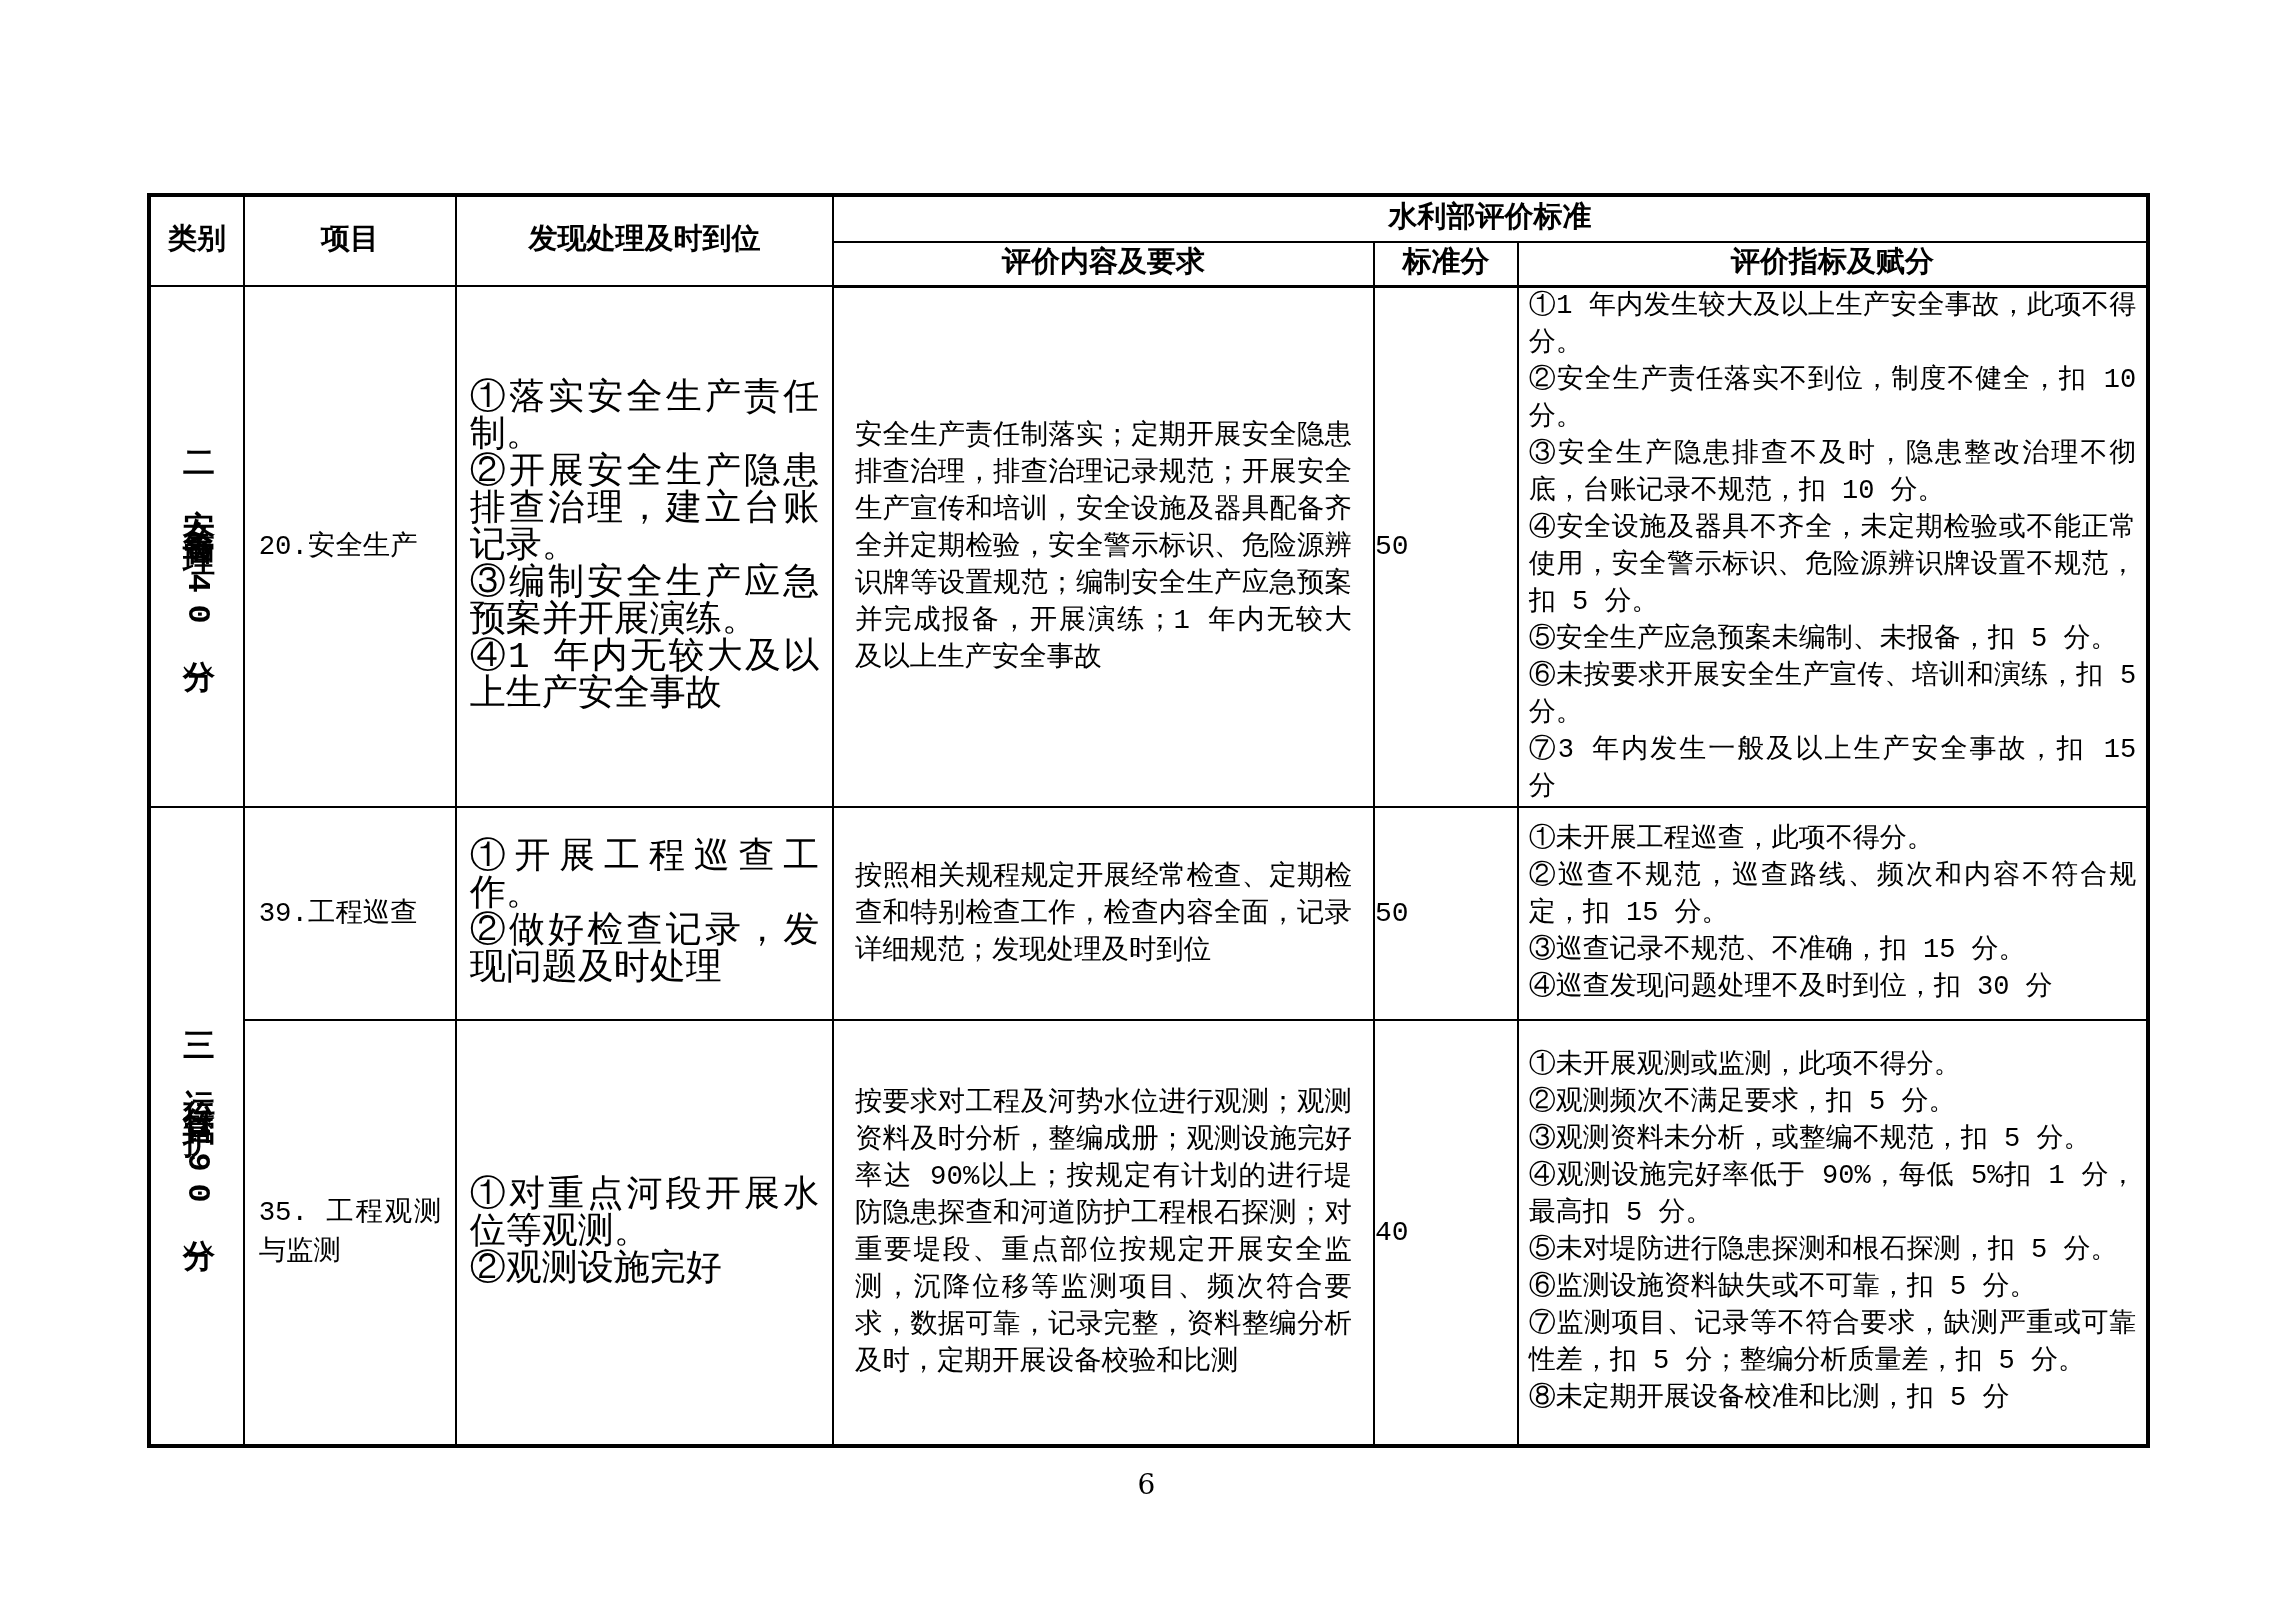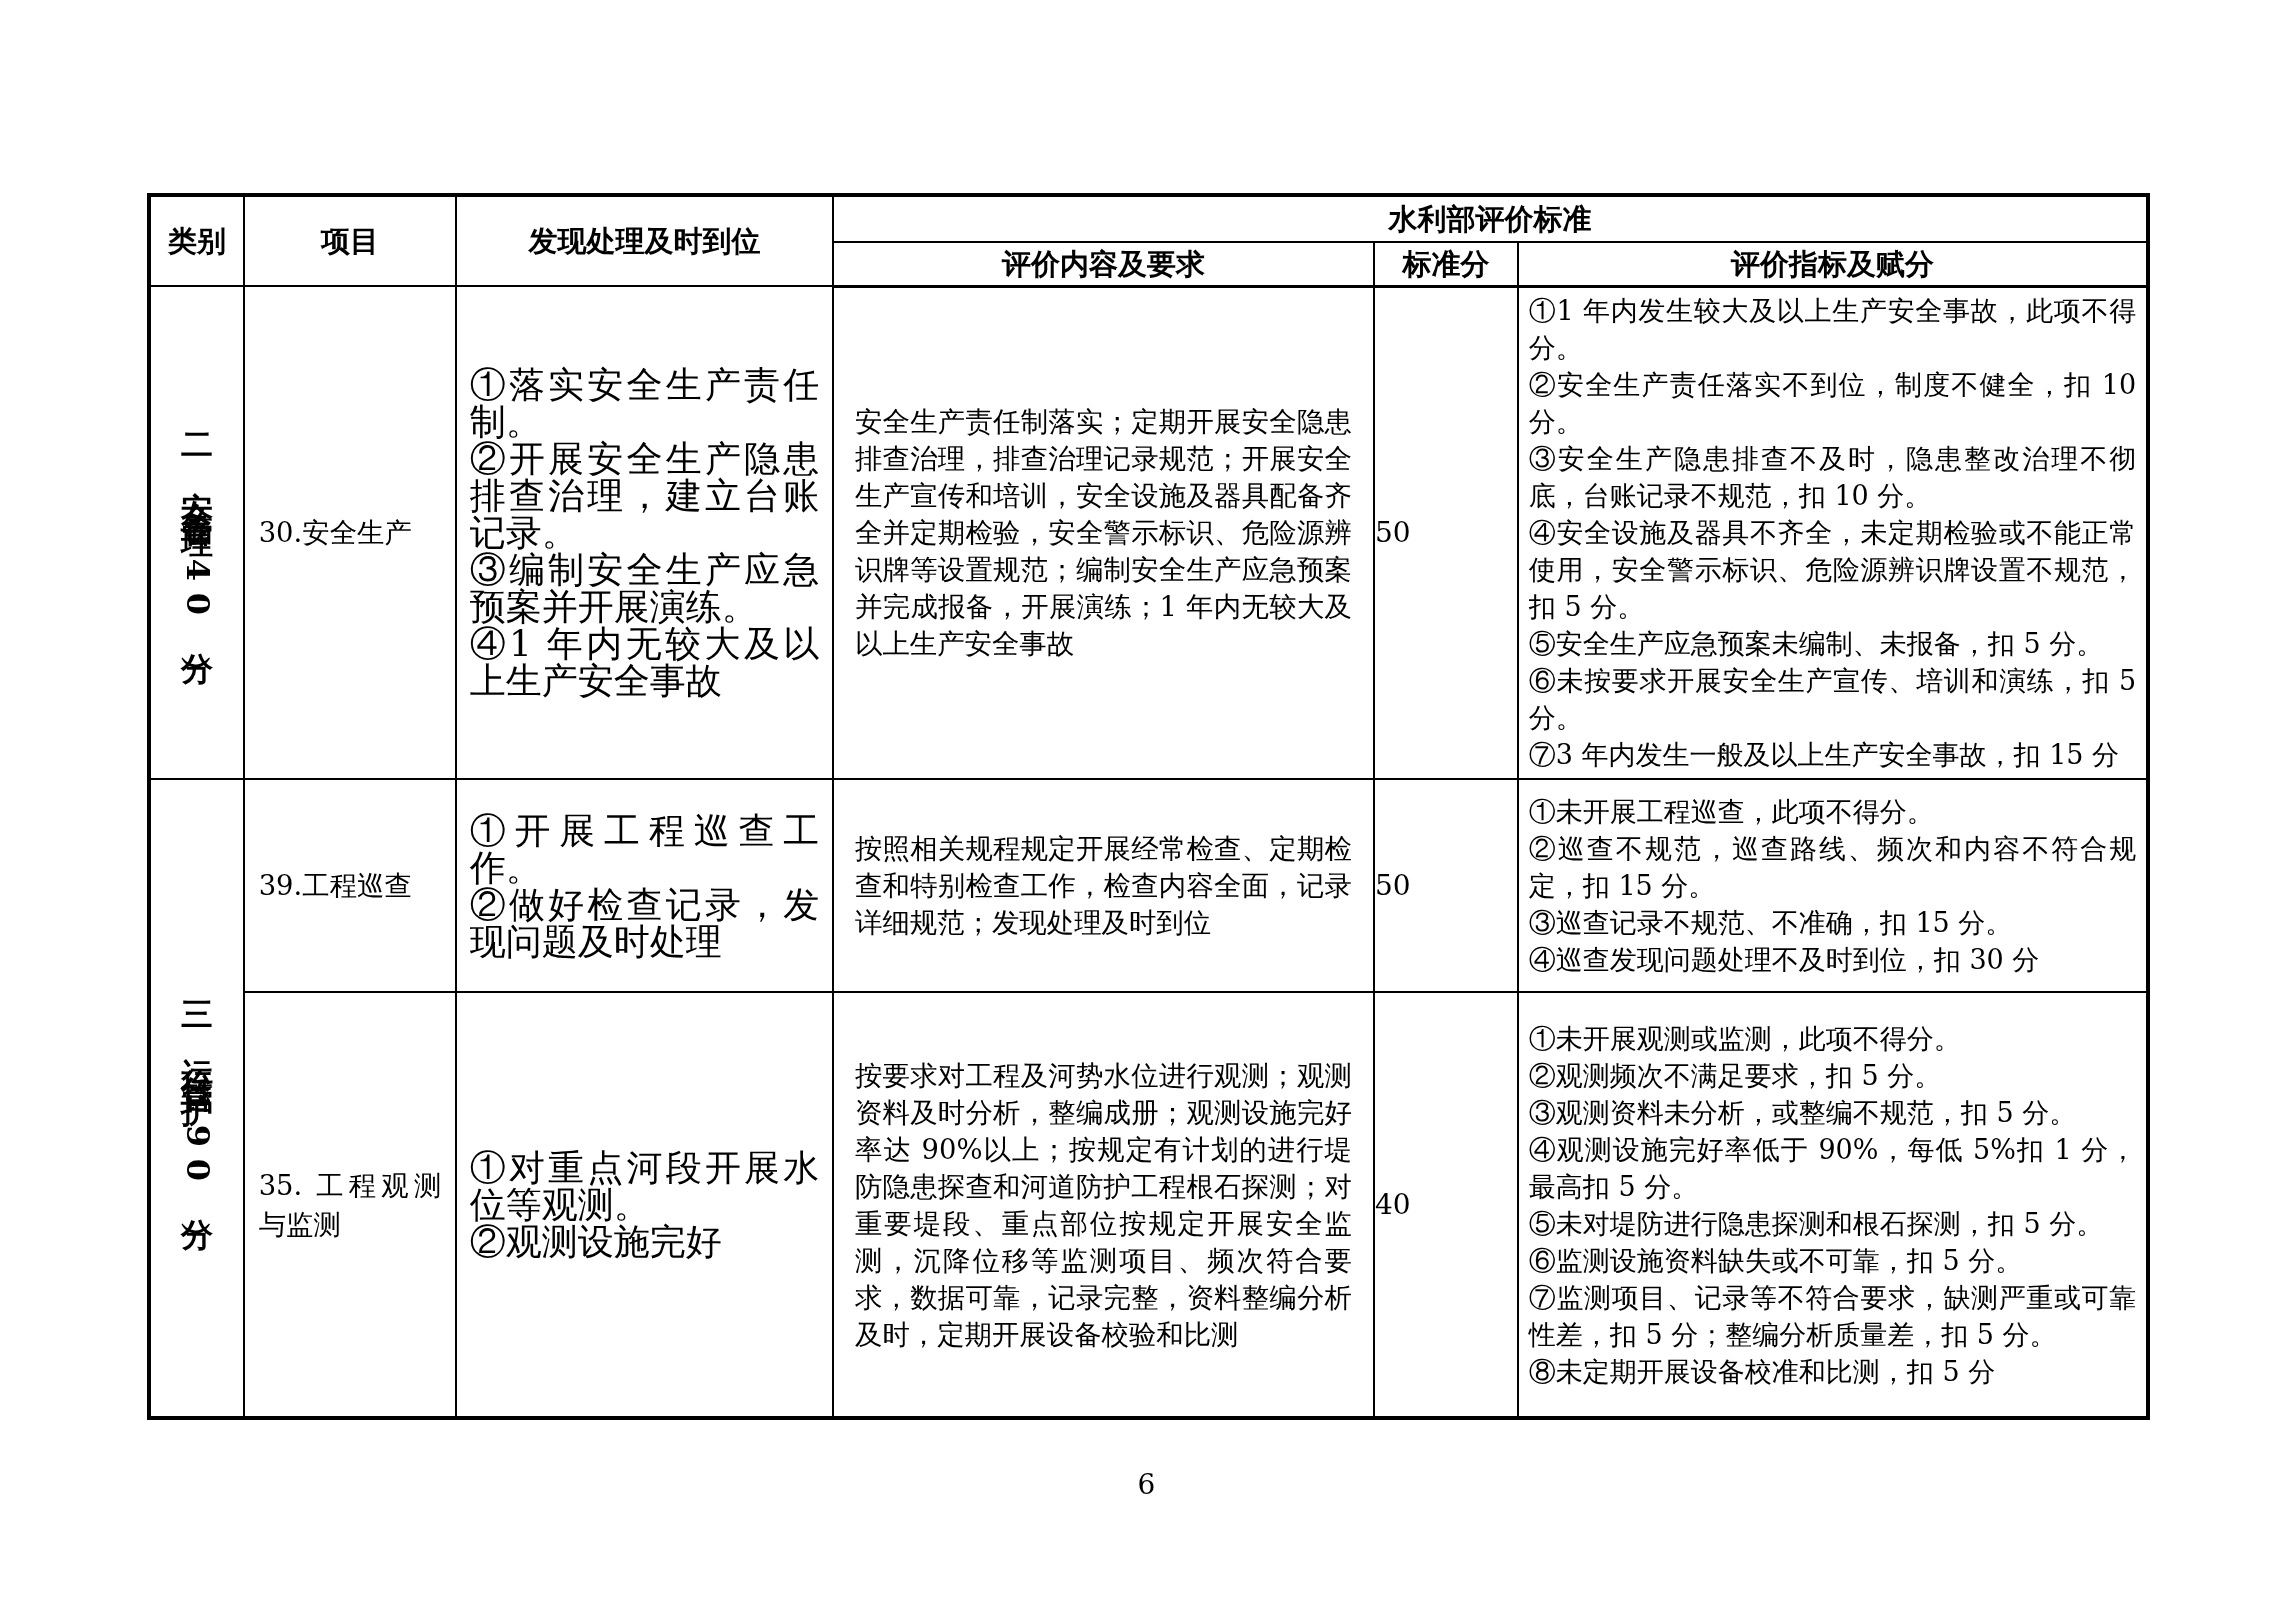--- a/index.html
+++ b/index.html
@@ -16,20 +16,21 @@
     background: #ffffff;
     overflow: hidden;
   }
   table.eval {
     position: absolute;
     left: 147px; top: 193px;
     width: 2000px;
     border-collapse: collapse;
     table-layout: fixed;
     border: 4.9px solid #000;
+    font-family: Liberation Mono, monospace;
   }
   th, td {
     border: solid #000;
     border-width: 2.9px 2px;
     padding: 0;
     vertical-align: middle;
     overflow: hidden;
   }
   th {
     font-size: 29px;
@@ -97,21 +98,21 @@
     <tr class="hdr2">
       <th>评价内容及要求</th>
       <th>标准分</th>
       <th>评价指标及赋分</th>
     </tr>
 
     <tr class="r1">
       <td class="cat">
         <span class="vtext">二　安全管理（340分）</span>
       </td>
-      <td class="item">30.安全生产</td>
+      <td class="item">20.安全生产</td>
       <td class="req">
         <p class="ln">①落实安全生产责任制。</p>
         <p class="ln">②开展安全生产隐患排查治理，建立台账记录。</p>
         <p class="ln">③编制安全生产应急预案并开展演练。</p>
         <p class="ln">④1 年内无较大及以上生产安全事故</p>
       </td>
       <td class="cont">
         <p class="ln">安全生产责任制落实；定期开展安全隐患排查治理，排查治理记录规范；开展安全生产宣传和培训，安全设施及器具配备齐全并定期检验，安全警示标识、危险源辨识牌等设置规范；编制安全生产应急预案并完成报备，开展演练；1 年内无较大及以上生产安全事故</p>
       </td>
       <td class="score">50</td>

